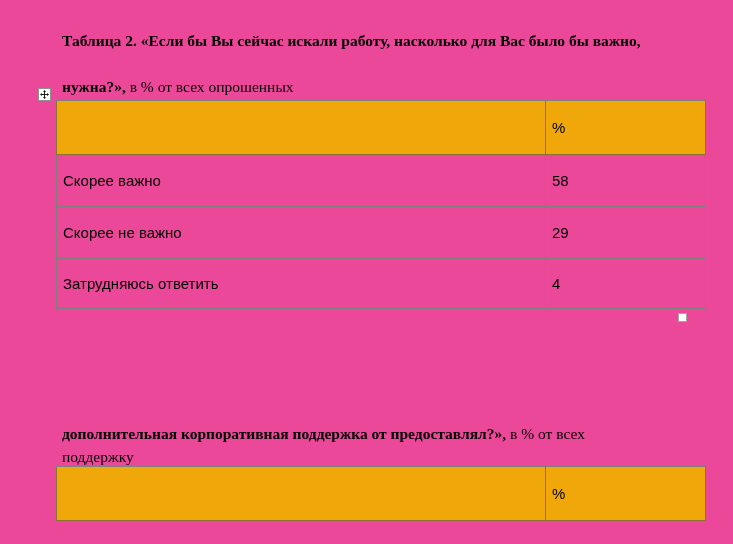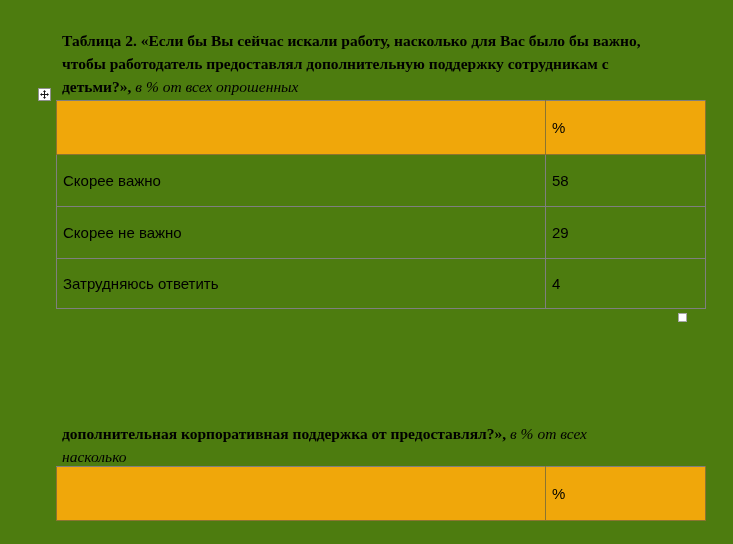--- a/index.html
+++ b/index.html
@@ -1,37 +1,36 @@
 <!DOCTYPE html>
 <html><head>
 <meta charset="utf-8">
 <style>
   html, body { margin: 0; padding: 0; background: #ffffff; }
   .canvas {
     position: relative;
     width: 733px;
     height: 544px;
-    background: #4d7c0f;
+    background: #ec4899;
     overflow: hidden;
     font-family: "Liberation Serif", serif;
   }
   .heading {
     position: absolute;
     left: 62px;
     width: 628px;
     color: #000000;
     font-family: "Liberation Serif", serif;
     font-size: 15.5px;
     line-height: 23.3px;
     font-weight: bold;
   }
   #heading-table2 { top: 13px; }
   #heading-table3 { top: 383px; }
   .heading .it {
-    font-style: italic;
     font-weight: normal;
   }
   .doc-table {
     position: absolute;
     left: 56px;
     width: 625px;
     border-collapse: collapse;
     table-layout: fixed;
     font-family: "Liberation Sans", sans-serif;
     font-size: 15px;
@@ -82,22 +81,22 @@
     cursor: nwse-resize;
   }
 </style>
 </head>
 <body>
 
 <div class="canvas">
 
   <p class="heading" id="heading-table2">
     <span>Таблица 2. «Если бы Вы сейчас искали работу, насколько для Вас было бы важно,</span><br>
-    <span>чтобы работодатель предоставлял дополнительную поддержку сотрудникам с</span><br>
-    <span>детьми?», </span><span class="it">в % от всех опрошенных</span>
+    <br>
+    <span>нужна?», </span><span class="it">в % от всех опрошенных</span>
   </p>
 
   <div class="move-handle">
     <span style="display:flex;">
       <svg width="9" height="9" viewBox="0 0 18 18" aria-hidden="true">
         <path d="M9 0 L12 4 H10 V8 H14 V6 L18 9 L14 12 V10 H10 V14 H12 L9 18 L6 14 H8 V10 H4 V12 L0 9 L4 6 V8 H8 V4 H6 Z" fill="#1a1a1a"></path>
       </svg>
     </span>
   </div>
 
@@ -120,21 +119,21 @@
       <td class="col-value">4</td>
     </tr>
   </tbody>
     </table>
 
   <div class="resize-handle"></div>
 
   <p class="heading" id="heading-table3">
     <br>
     <span>дополнительная корпоративная поддержка от предоставлял?», </span><span class="it">в % от всех</span><br>
-    <span class="it">насколько</span>
+    <span class="it">поддержку</span>
   </p>
 
   <table class="doc-table" id="table3">
     <tbody>
         <tr class="hdr">
       <td class="col-label"></td>
       <td class="col-value">%</td>
     </tr>
   </tbody>
     </table>

